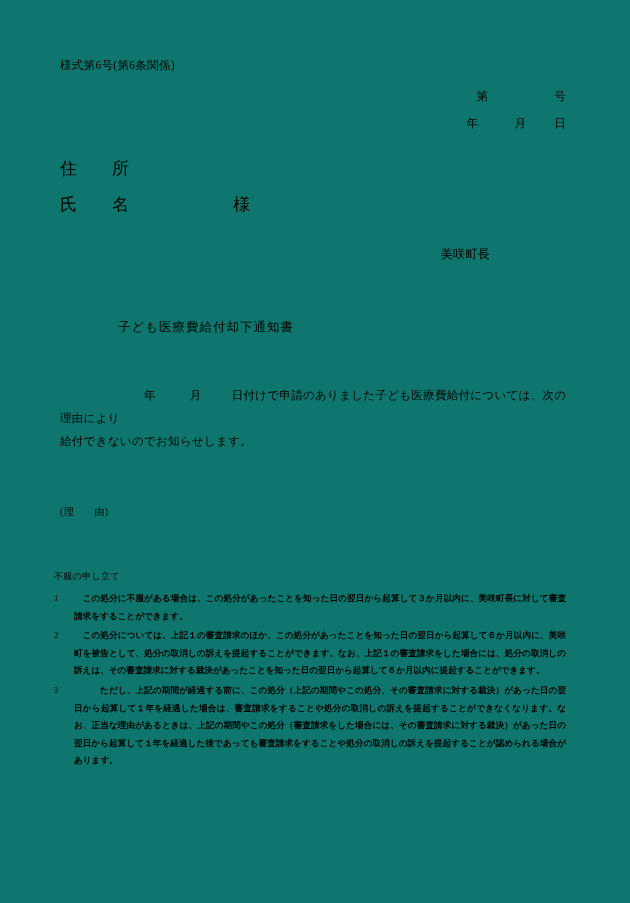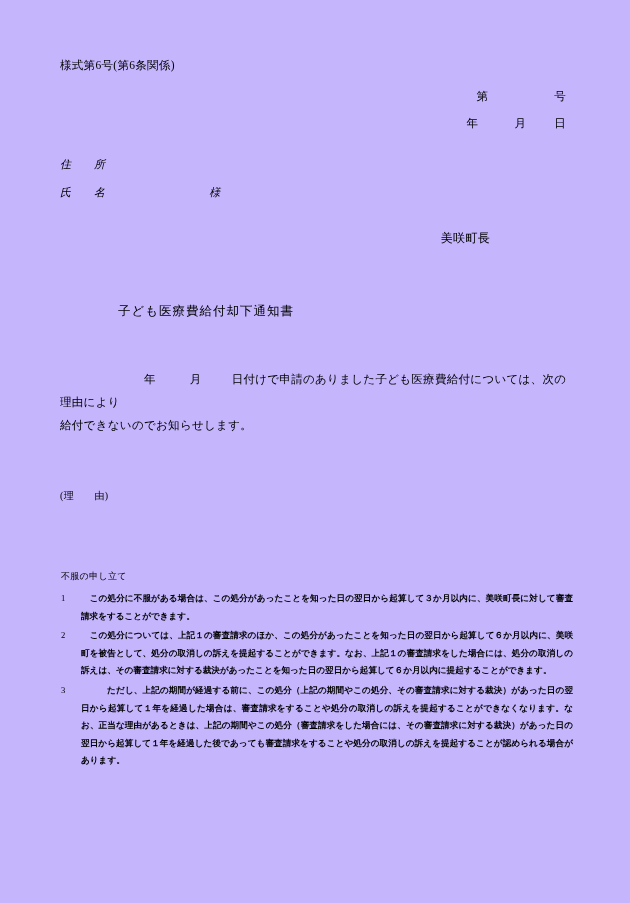--- a/index.html
+++ b/index.html
@@ -8,21 +8,21 @@
     background: #ffffff;
   }
   body {
     font-family: "Liberation Serif", "DejaVu Serif", serif;
     color: #000000;
   }
   .page {
     position: relative;
     width: 630px;
     height: 903px;
-    background: #c4b5fd;
+    background: #0f766e;
     overflow: hidden;
     box-sizing: border-box;
   }
   .content {
     position: absolute;
     left: 60px;
     top: 58px;
     width: 512px;
   }
 
@@ -50,25 +50,24 @@
   }
   .right-line .gap-lg { width: 66px; }
   .right-line .gap-md { width: 36px; }
   .right-line .gap-sm { width: 28px; }
 
   
   .addr-block {
     margin-top: 26px;
   }
   .addr-line {
-    font-size: 11px;
+    font-size: 17px;
     margin-bottom: 13px;
     letter-spacing: 0.3px;
     white-space: pre;
-    font-style: italic;
   }
   .addr-line .sama {
     display: inline-block;
     margin-left: 104px;
   }
 
   
   .issuer {
     text-align: right;
     font-size: 12px;
@@ -105,21 +104,21 @@
   .reason {
     font-size: 10px;
     margin-top: 52px;
     letter-spacing: 0.3px;
     white-space: pre;
   }
 
   
   .appeal {
     position: absolute;
-    left: 61px;
+    left: 54px;
     top: 570px;
     width: 512px;
   }
   .appeal-title {
     font-size: 9px;
     letter-spacing: 0.3px;
     margin-bottom: 7px;
   }
   .appeal-item {
     display: flex;

